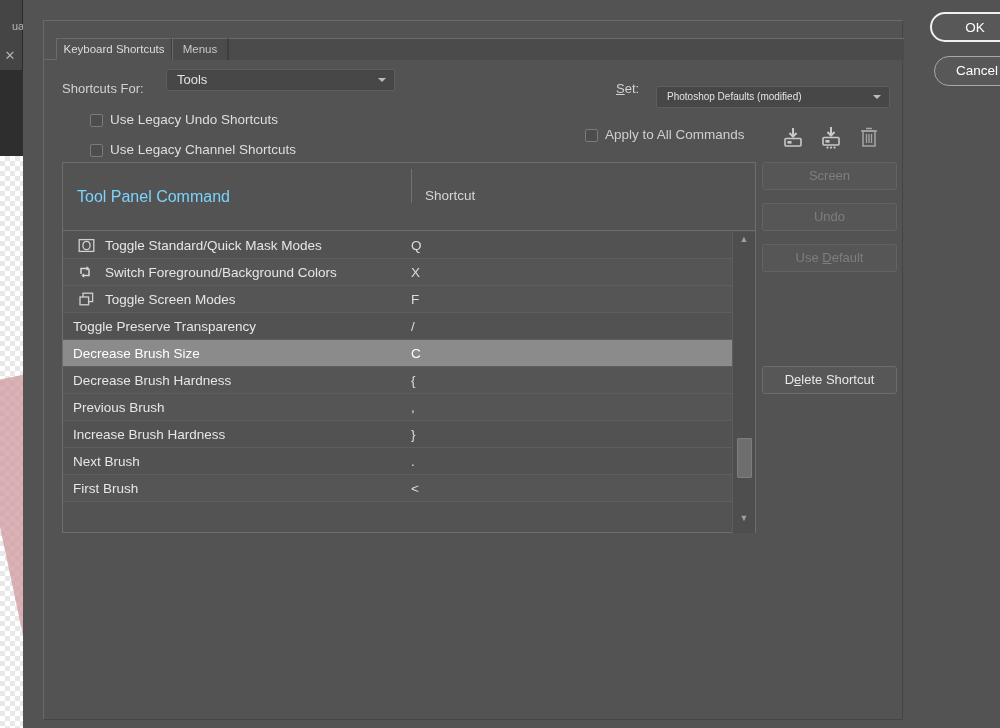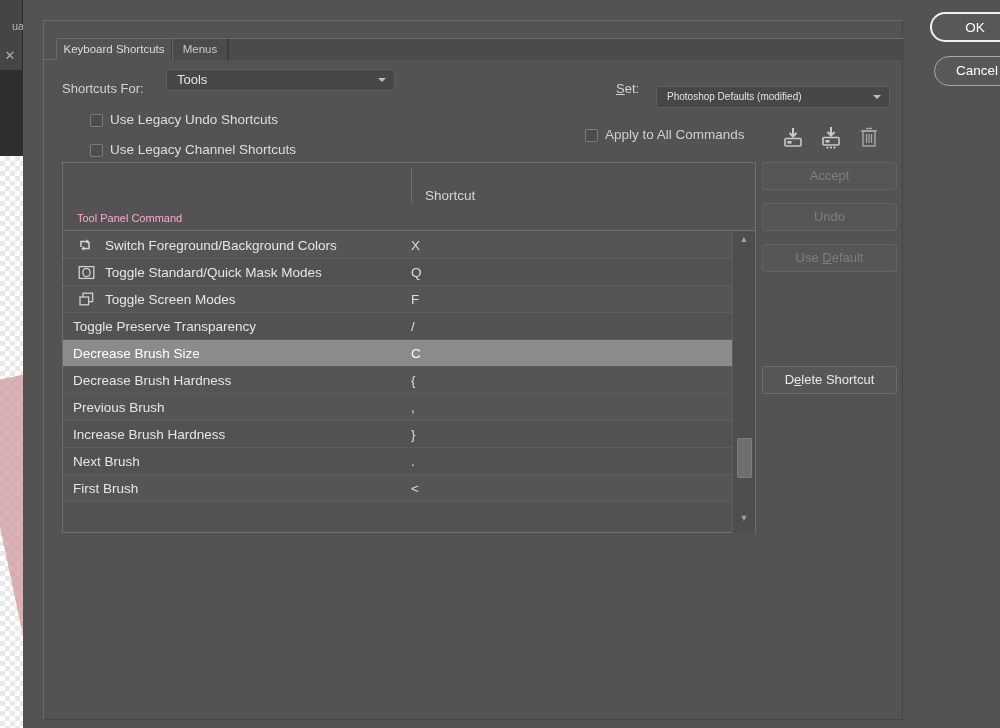--- a/index.html
+++ b/index.html
@@ -173,21 +173,21 @@
     width: 694px; height: 371px;
     background: #535353;
     border: 1px solid #6e6e6e;
   }
   #list-header {
     position: absolute; left: 0; top: 0; width: 692px; height: 68px;
     border-bottom: 1px solid #6e6e6e;
   }
   #hdr-command {
     position: absolute; left: 14px; top: 25px;
-    font-size: 11px; color: #f9a8d4; margin-top: 24px;
+    font-size: 16px; color: #7dd3fc;
   }
   #hdr-divider {
     position: absolute; left: 348px; top: 6px; width: 1px; height: 34px;
     background: #717171;
   }
   #hdr-shortcut {
     position: absolute; left: 362px; top: 25px;
     font-size: 13.5px; color: #d5d5d5;
   }
   #list-rows {
@@ -362,38 +362,38 @@
     </div>
 
     <div id="list-panel">
       <div id="list-header">
         <div id="hdr-command">Tool Panel Command</div>
         <div id="hdr-divider"></div>
         <div id="hdr-shortcut">Shortcut</div>
       </div>
 
       <div id="list-rows">
+          <div class="lrow alt">
+            <span class="lrow-icon"><svg width="19" height="19" viewBox="0 0 19 19">
+                <rect x="2.2" y="3.6" width="14.6" height="11.8" stroke="#d0d0d0" stroke-width="1.3" fill="none"></rect>
+                <ellipse cx="9.5" cy="9.5" rx="3.6" ry="4.2" stroke="#d0d0d0" stroke-width="1.3" fill="none"></ellipse>
+              </svg></span>
+            <span class="lrow-name indented">Toggle Standard/Quick Mask Modes</span>
+            <span class="lrow-key">Q</span>
+          </div>
           <div class="lrow">
             <span class="lrow-icon"><svg width="19" height="19" viewBox="0 0 19 19">
                 <path d="M4 11 L4 5.5 L11.5 5.5" stroke="#d8d8d8" stroke-width="1.5" fill="none"></path>
                 <path d="M9.5 3.3 L12.3 5.5 L9.5 7.7 Z" fill="#d8d8d8"></path>
                 <path d="M12 6 L12 12.5 L5 12.5" stroke="#d8d8d8" stroke-width="1.5" fill="none"></path>
                 <path d="M7.2 10.3 L4.4 12.5 L7.2 14.7 Z" fill="#d8d8d8"></path>
               </svg></span>
             <span class="lrow-name indented">Switch Foreground/Background Colors</span>
             <span class="lrow-key">X</span>
           </div>
-          <div class="lrow alt">
-            <span class="lrow-icon"><svg width="19" height="19" viewBox="0 0 19 19">
-                <rect x="2.2" y="3.6" width="14.6" height="11.8" stroke="#d0d0d0" stroke-width="1.3" fill="none"></rect>
-                <ellipse cx="9.5" cy="9.5" rx="3.6" ry="4.2" stroke="#d0d0d0" stroke-width="1.3" fill="none"></ellipse>
-              </svg></span>
-            <span class="lrow-name indented">Toggle Standard/Quick Mask Modes</span>
-            <span class="lrow-key">Q</span>
-          </div>
           <div class="lrow">
             <span class="lrow-icon"><svg width="19" height="19" viewBox="0 0 19 19">
                 <rect x="6" y="3.2" width="9.6" height="8.4" stroke="#d0d0d0" stroke-width="1.3" fill="none"></rect>
                 <rect x="3" y="7" width="8.6" height="7.8" stroke="#d0d0d0" stroke-width="1.3" fill="#535353"></rect>
               </svg></span>
             <span class="lrow-name indented">Toggle Screen Modes</span>
             <span class="lrow-key">F</span>
           </div>
           <div class="lrow alt">
             <span class="lrow-name plain">Toggle Preserve Transparency</span>
@@ -425,21 +425,21 @@
           </div>
         </div>
 
       <div id="list-scrollbar">
         <div class="sb-arrow" id="sb-up">▲</div>
         <div id="sb-thumb"></div>
         <div class="sb-arrow" id="sb-down">▼</div>
       </div>
     </div>
 
-    <div class="sidebtn disabled" id="btn-accept">Accept</div>
+    <div class="sidebtn disabled" id="btn-accept">Screen</div>
     <div class="sidebtn disabled" id="btn-undo">Undo</div>
     <div class="sidebtn disabled" id="btn-use-default">Use <span class="ul">D</span>efault</div>
     <div class="sidebtn" id="btn-delete-shortcut">D<span class="ul">e</span>lete Shortcut</div>
 
   </div>
 </div>
 
 <div class="roundbtn" id="btn-ok">OK</div>
 <div class="roundbtn" id="btn-cancel">Cancel</div>
 

